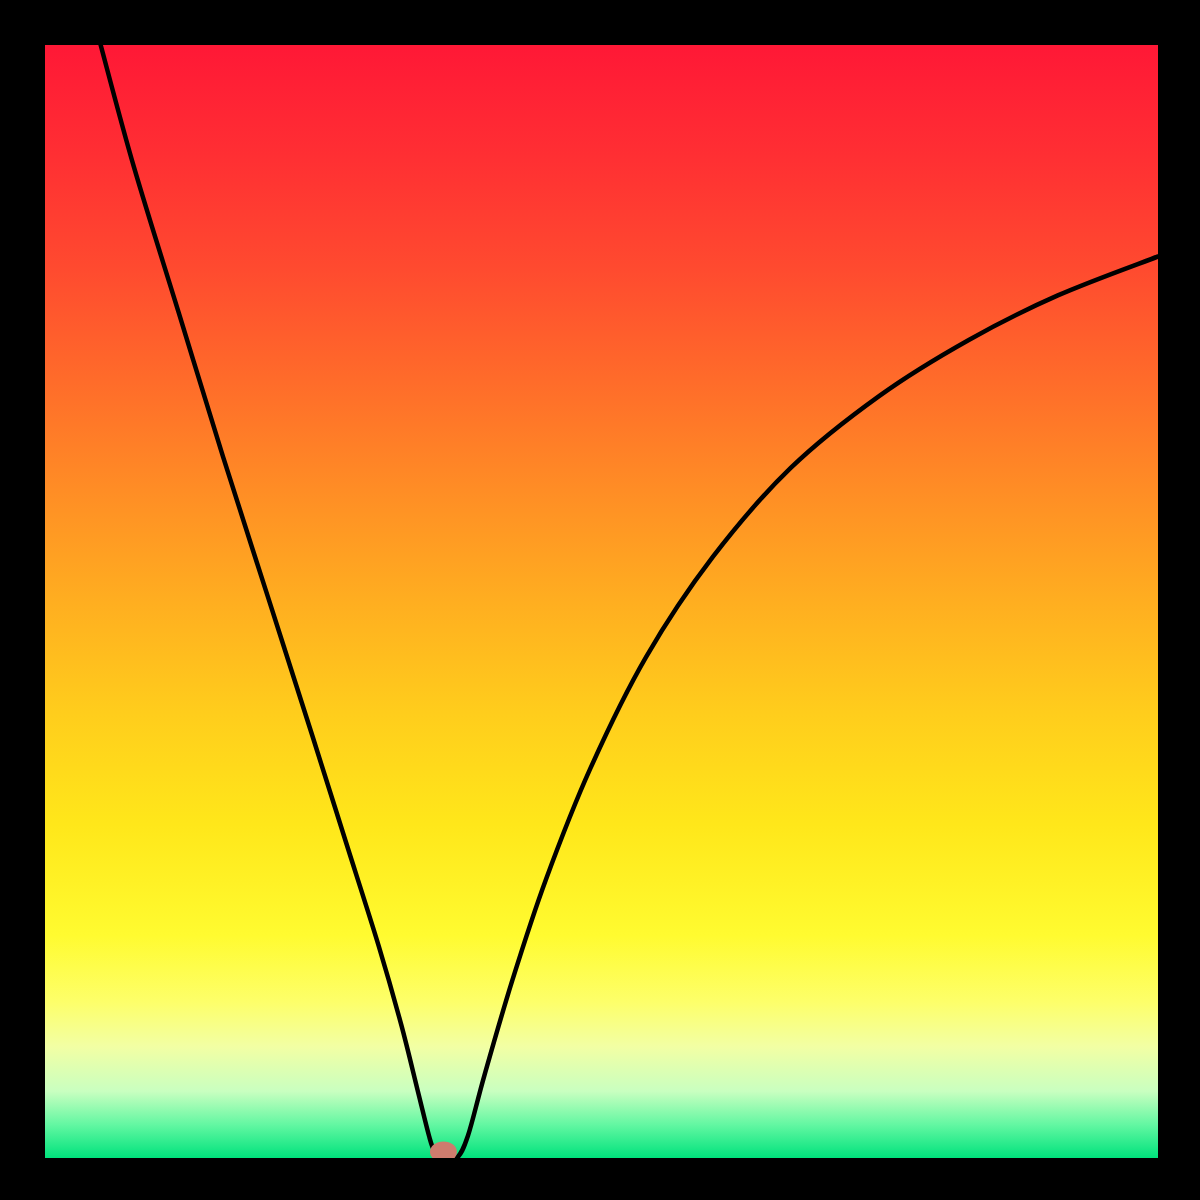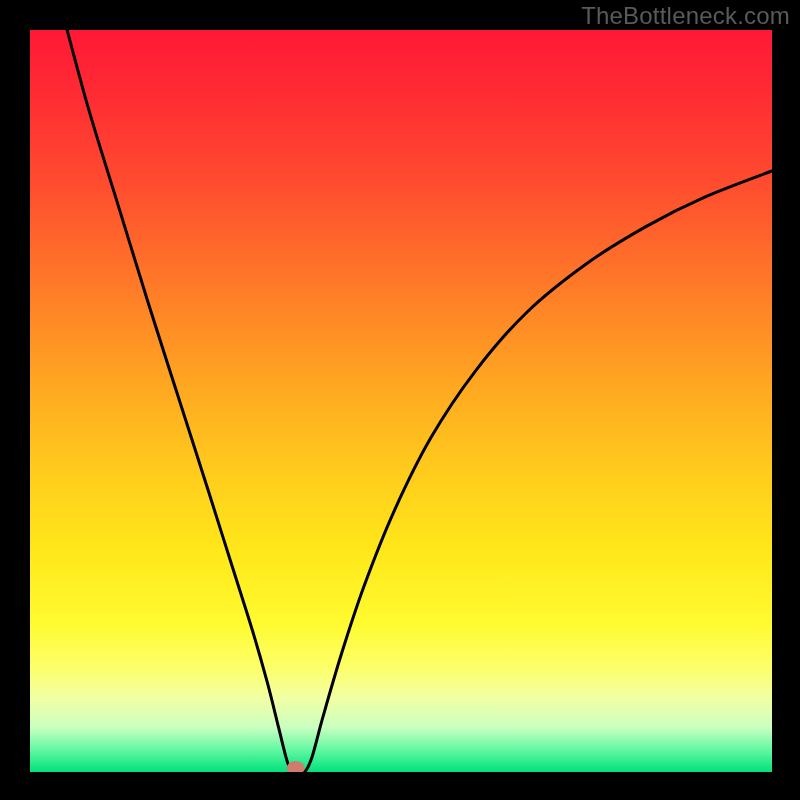--- a/index.html
+++ b/index.html
@@ -32,21 +32,20 @@
     box-sizing: border-box;
   }
   svg {
     display: block;
   }
 </style>
 </head>
 <body>
 
 <div class="frame">
-  <div class="watermark">TheBottleneck.com</div>
   <div class="plot-area" id="plot-area" style="left: 30px; top: 30px; width: 742px; height: 742px;">
       <svg width="742" height="742" viewBox="0 0 742 742">
         <defs>
           <linearGradient id="bg-grad" x1="0" y1="0" x2="0" y2="1">
             <stop offset="0%" stop-color="#ff1836"></stop>
             <stop offset="10%" stop-color="#ff2f33"></stop>
             <stop offset="20%" stop-color="#ff4a2f"></stop>
             <stop offset="30%" stop-color="#ff6b2a"></stop>
             <stop offset="40%" stop-color="#ff8d25"></stop>
             <stop offset="50%" stop-color="#ffae20"></stop>

